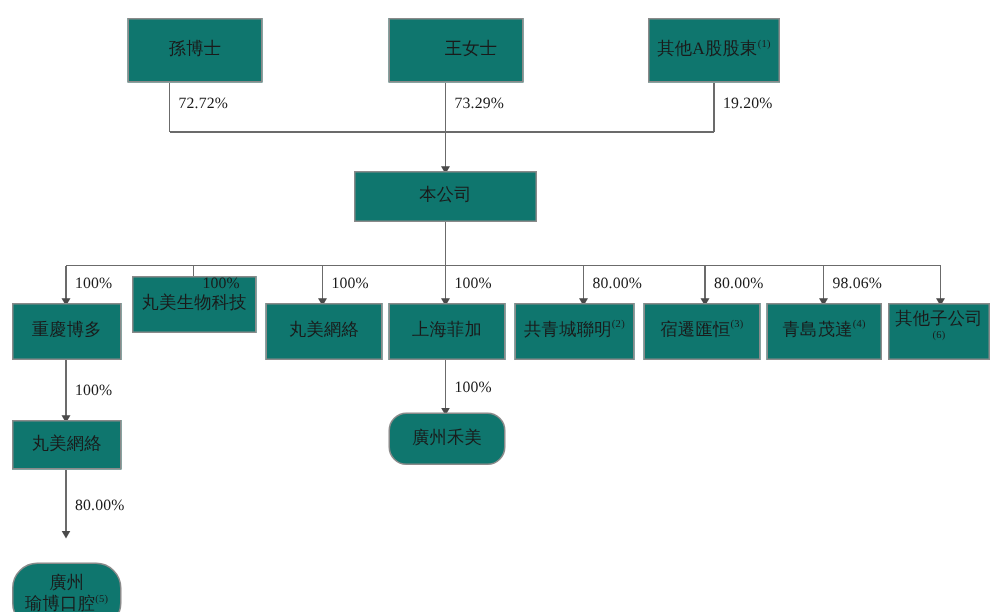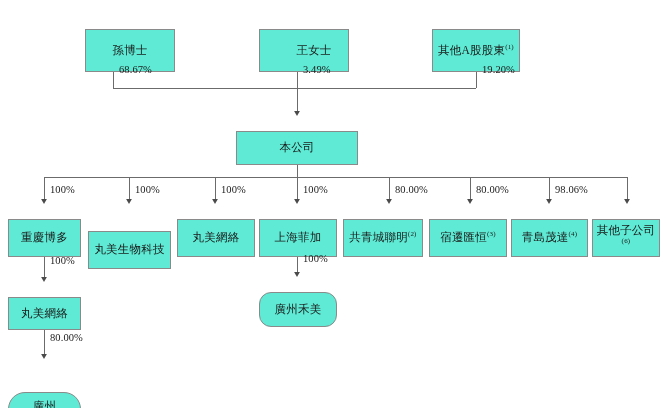--- a/index.html
+++ b/index.html
@@ -18,28 +18,27 @@
   #wires{
     position:absolute;
     left:0; top:0;
     width:660px; height:408px;
     pointer-events:none;
   }
   .node{
     position:absolute;
     box-sizing:border-box;
     border:1px solid #8a8a8a;
-    background:#5eead4;
+    background:#0f766e;
     display:flex;
     align-items:center;
     justify-content:center;
     text-align:center;
     line-height:1.18;
     z-index:3;
-    margin-top:17px;
   }
   .node .label{
     display:block;
     font-size:11.5px;
     letter-spacing:.2px;
     white-space:pre-line;
   }
   .node .label sup{
     font-size:7px;
     vertical-align:super;
@@ -98,32 +97,32 @@
   <div class="node" style="left:85px;top:12px;width:90px;height:43px;">
     <span class="label">孫博士</span>
   </div>
   <div class="node" style="left:259px;top:12px;width:90px;height:43px;padding-left:20px;">
     <span class="label">王女士</span>
   </div>
   <div class="node" style="left:432px;top:12px;width:88px;height:43px;">
     <span class="label"><span>其他A股股東</span><sup>(1)</sup></span>
   </div>
 
-  <div class="pct" style="left:119px;top:64px;">68.67%</div>
-  <div class="pct" style="left:303px;top:64px;">3.49%</div>
+  <div class="pct" style="left:119px;top:64px;">72.72%</div>
+  <div class="pct" style="left:303px;top:64px;">73.29%</div>
   <div class="pct" style="left:482px;top:64px;">19.20%</div>
 
   <div class="node" style="left:236px;top:114px;width:122px;height:34px;">
     <span class="label">本公司</span>
   </div>
 
   <div class="node" style="left:8px;top:202px;width:73px;height:38px;">
     <span class="label">重慶博多</span>
   </div>
-  <div class="node" style="left:88px;top:214px;width:83px;height:38px;">
+  <div class="node" style="left:88px;top:184px;width:83px;height:38px;">
     <span class="label">丸美生物科技</span>
   </div>
   <div class="node" style="left:177px;top:202px;width:78px;height:38px;">
     <span class="label">丸美網絡</span>
   </div>
   <div class="node" style="left:259px;top:202px;width:78px;height:38px;">
     <span class="label">上海菲加</span>
   </div>
   <div class="node" style="left:343px;top:202px;width:80px;height:38px;">
     <span class="label"><span>共青城聯明</span><sup>(2)</sup></span>

